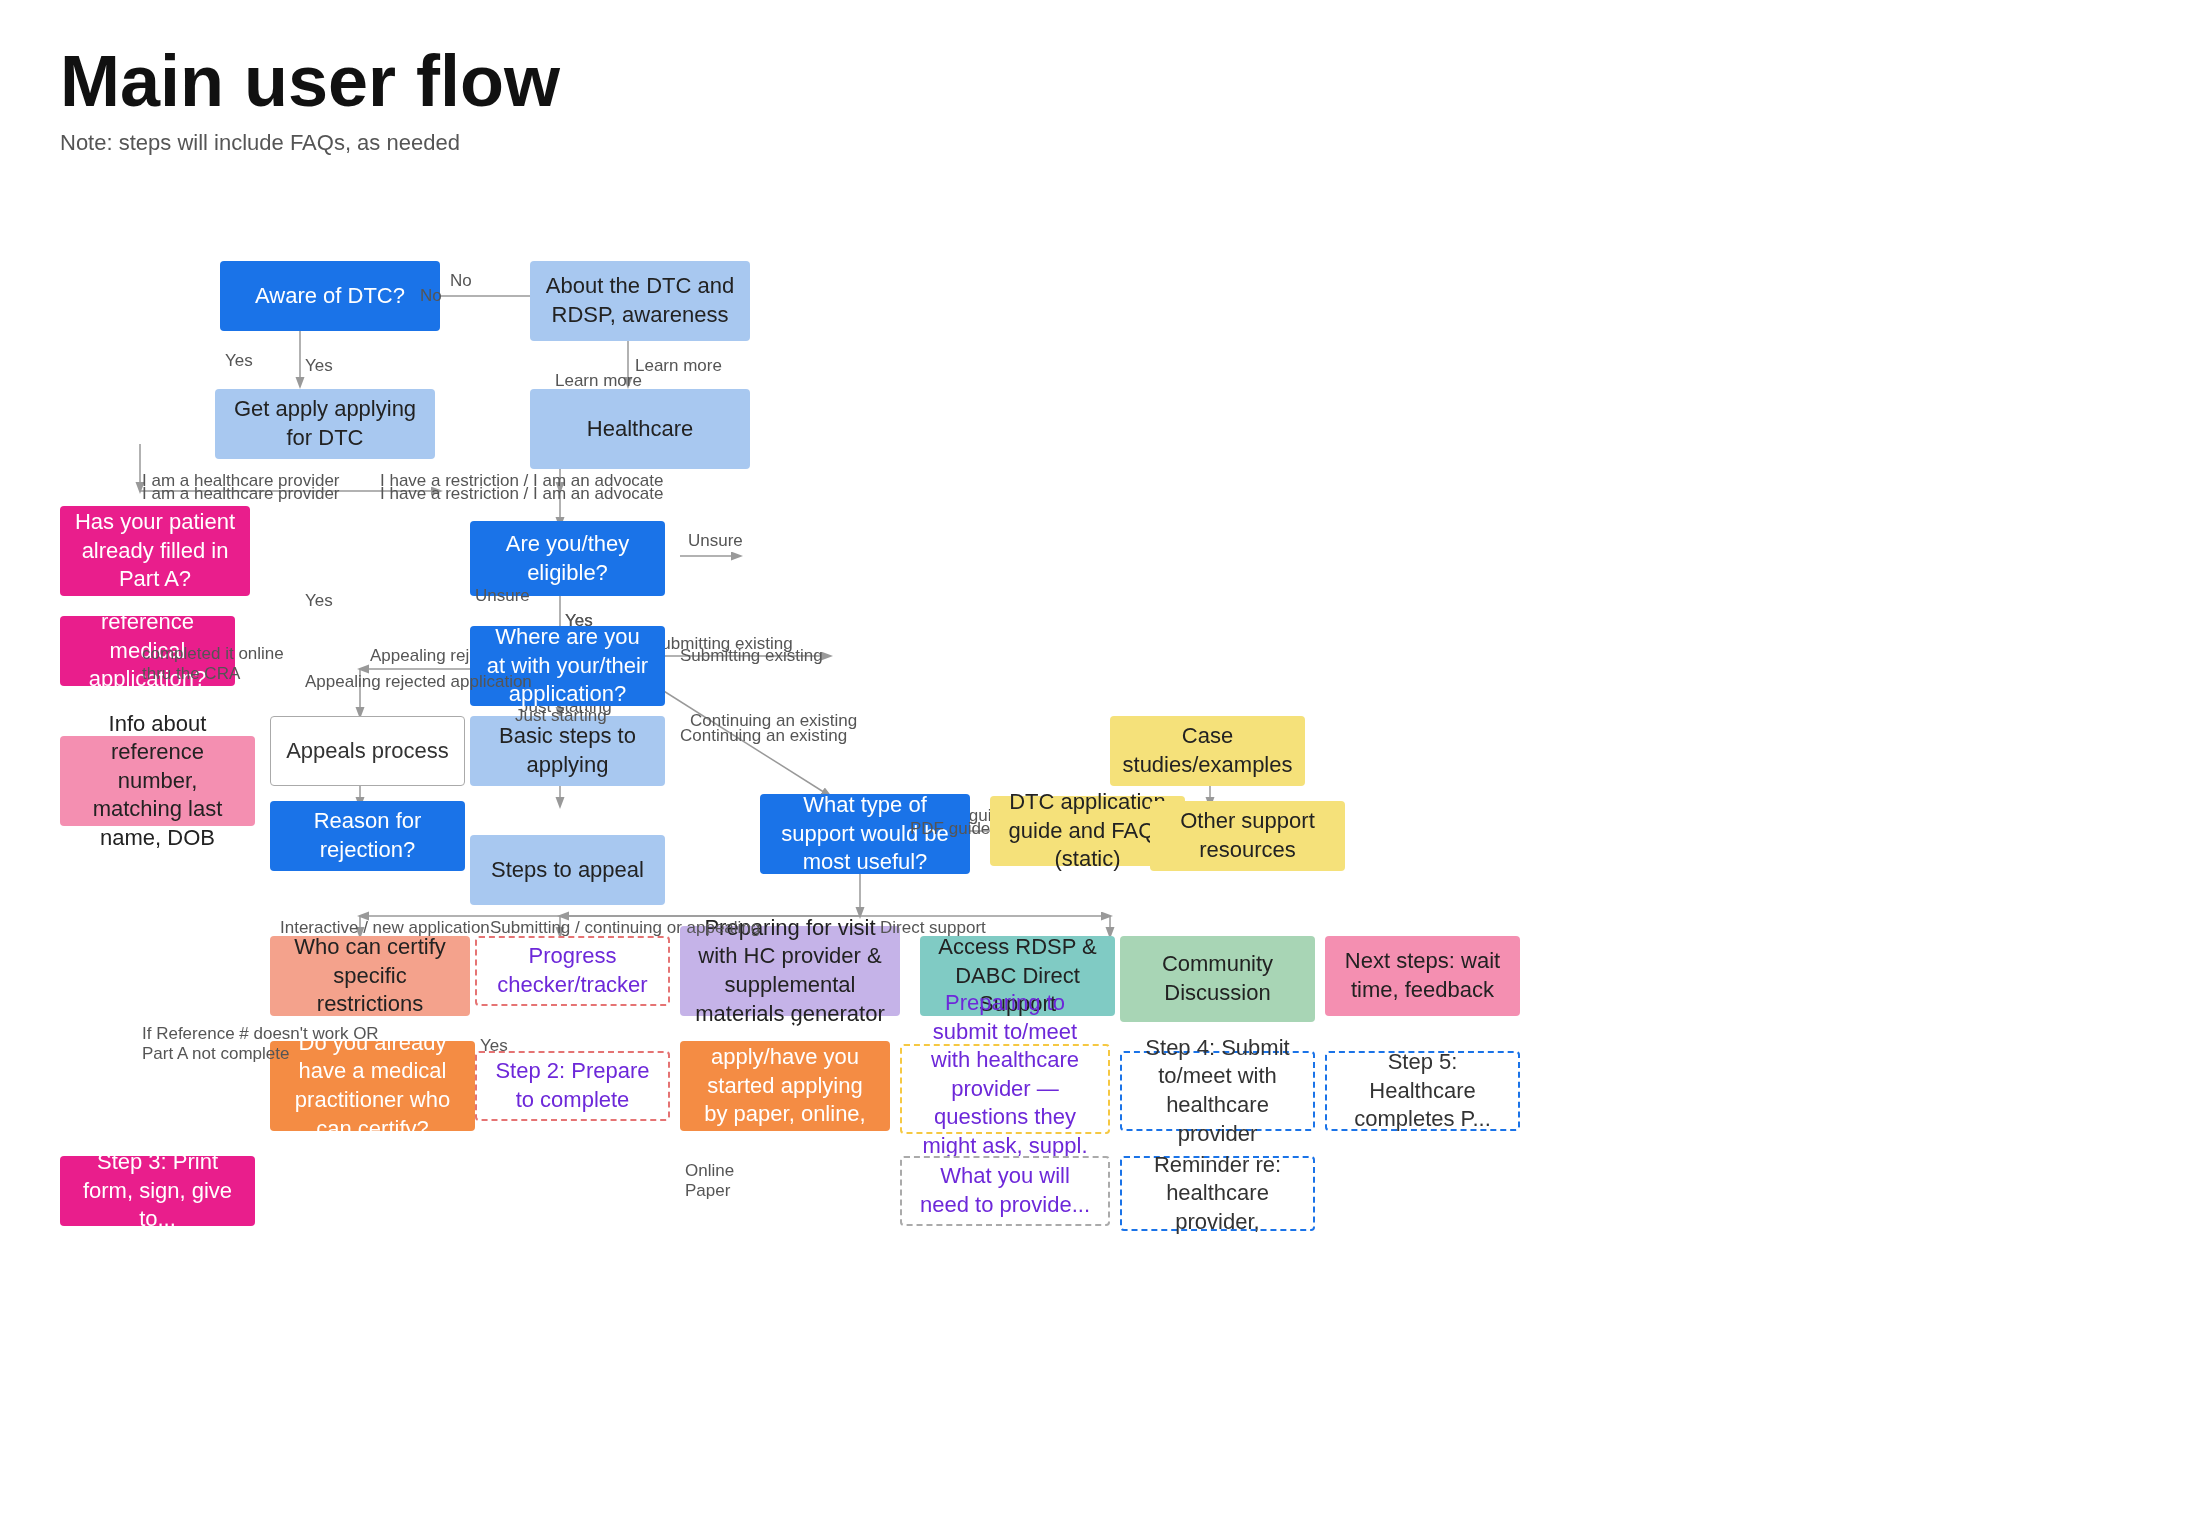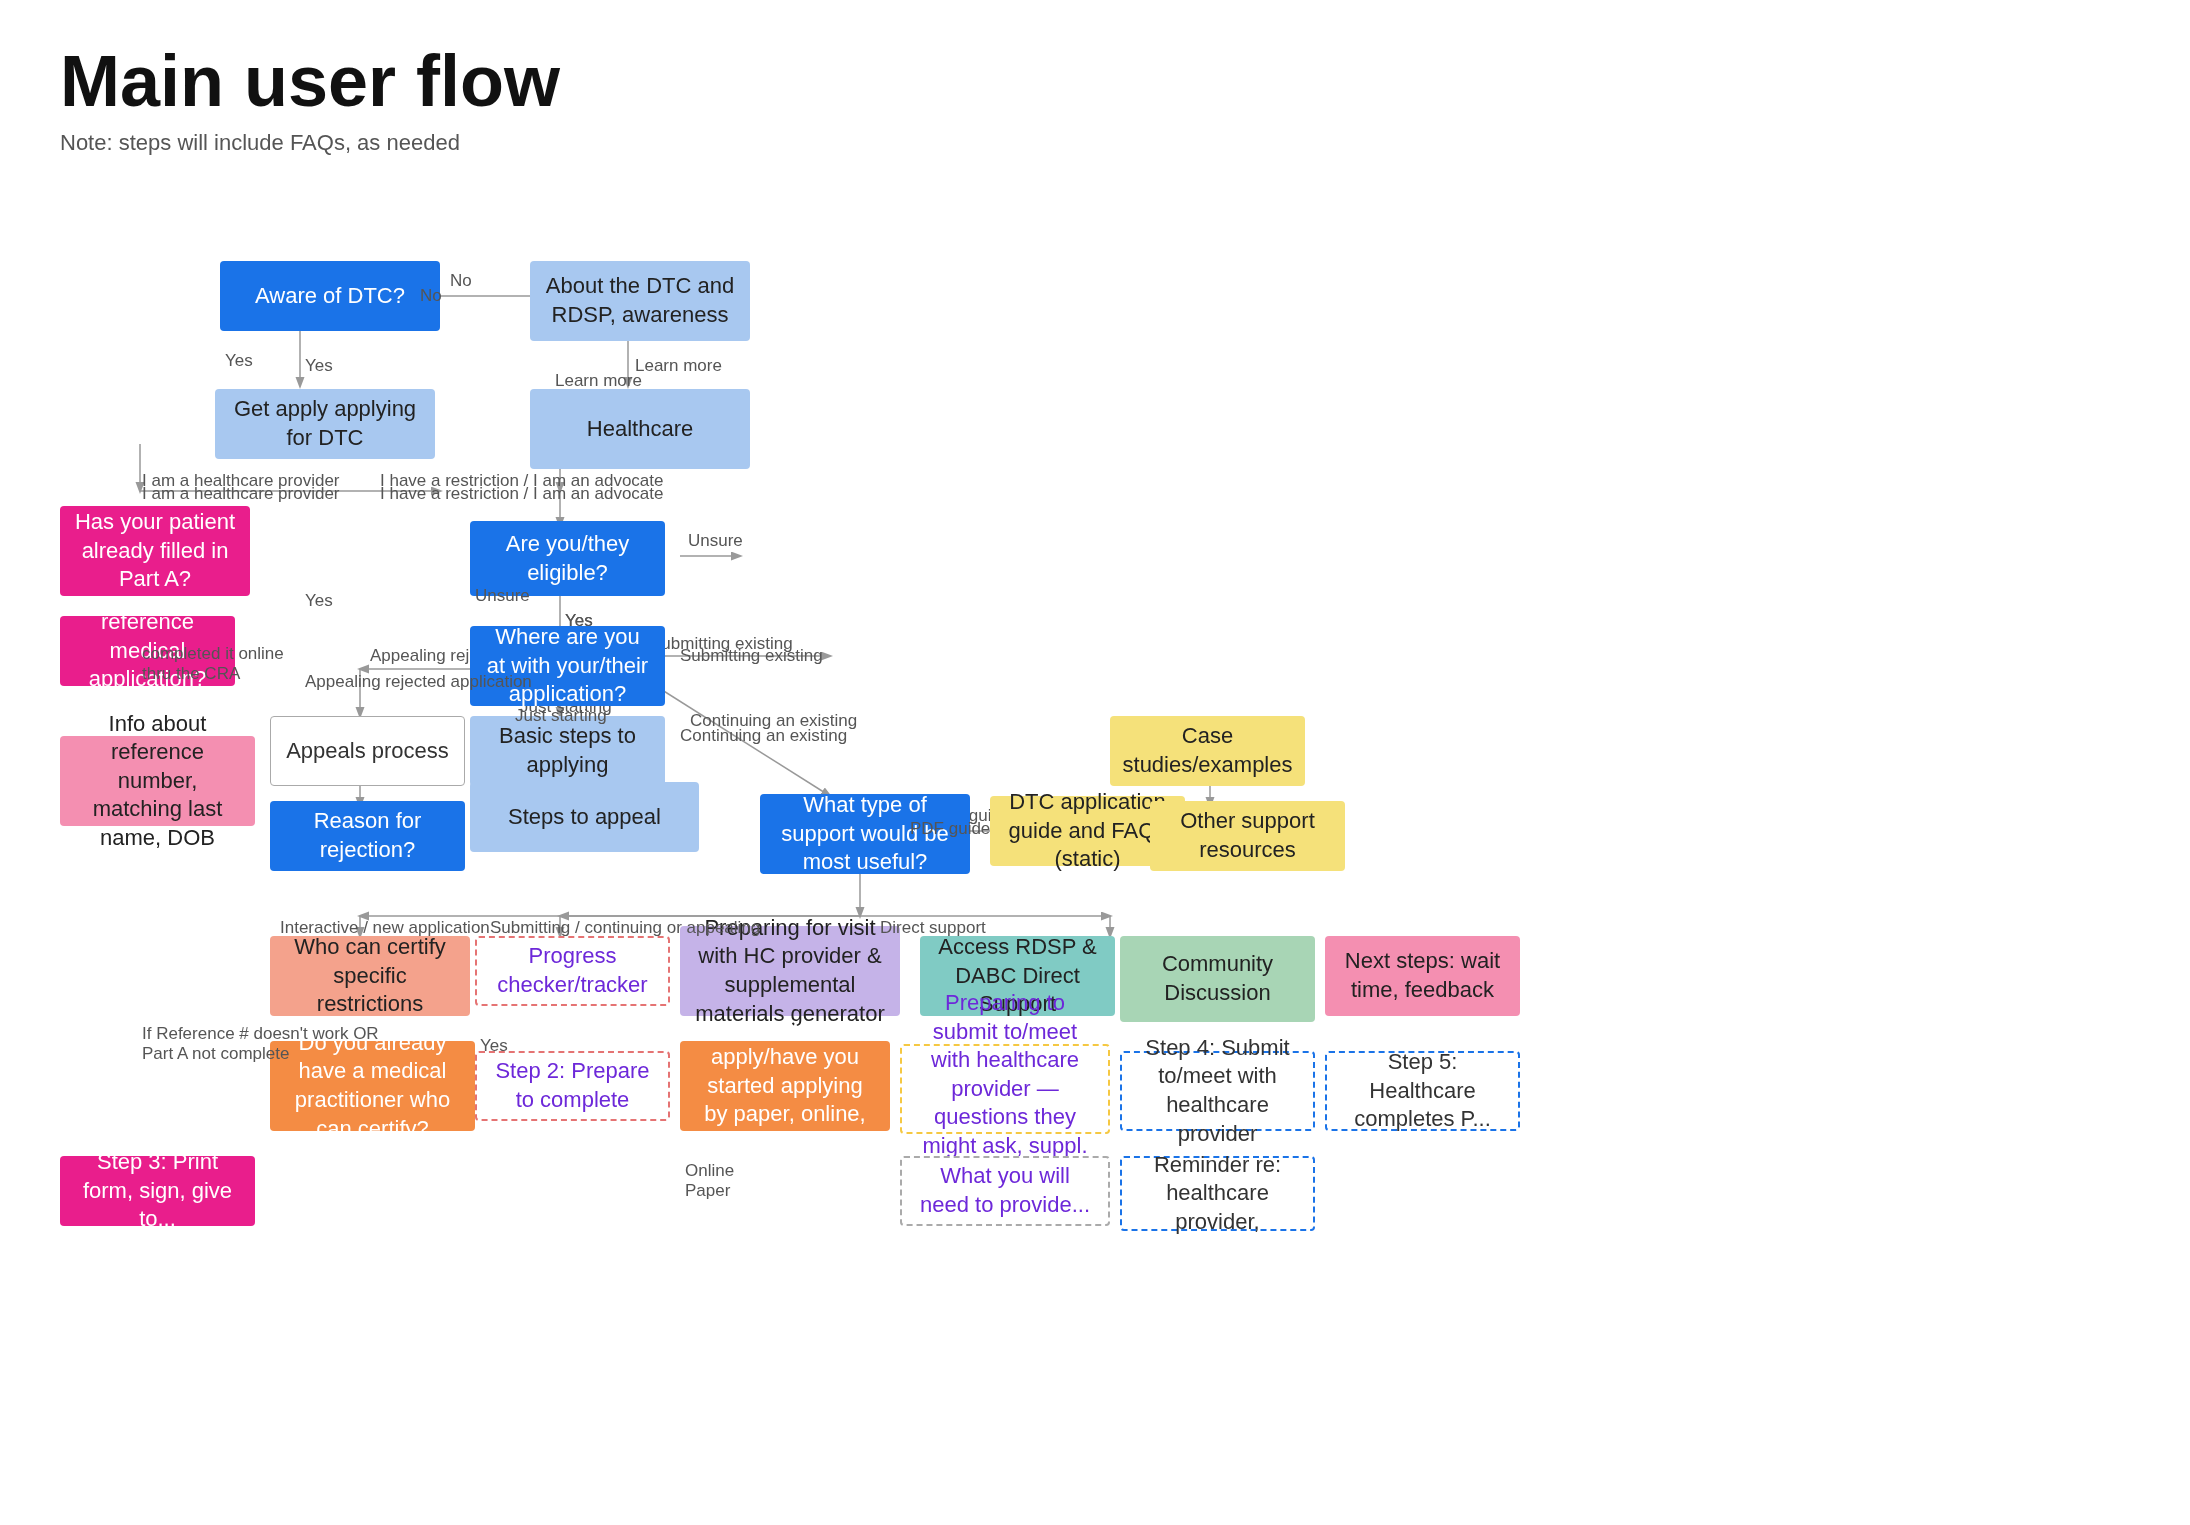--- a/index.html
+++ b/index.html
@@ -221,21 +221,21 @@
     <div class="node node-blue-dark" style="left:410px; top:430px; width:195px; height:80px;">Where are you at with your/their application?</div>
 
     <div class="node node-gray-outline" style="left:210px; top:520px; width:195px; height:70px;">Appeals process</div>
 
     <div class="node node-blue-light" style="left:410px; top:520px; width:195px; height:70px;">Basic steps to applying</div>
 
     <div class="node node-yellow" style="left:1050px; top:520px; width:195px; height:70px;">Case studies/examples</div>
 
     <div class="node node-blue-dark" style="left:210px; top:605px; width:195px; height:70px;">Reason for rejection?</div>
 
-    <div class="node node-blue-light" style="left:410px; top:586px; width:229px; height:70px;">Steps to appeal</div>
+    <div class="node node-blue-light" style="left:410px; top:639px; width:195px; height:70px;">Steps to appeal</div>
 
     <div class="node node-blue-dark" style="left:700px; top:598px; width:210px; height:80px;">What type of support would be most useful?</div>
 
     <div class="node node-yellow" style="left:930px; top:600px; width:195px; height:70px;">DTC application guide and FAQs (static)</div>
 
     <div class="node node-yellow" style="left:1090px; top:605px; width:195px; height:70px;">Other support resources</div>
 
     <div class="node node-salmon" style="left:210px; top:740px; width:200px; height:80px;">Who can certify specific restrictions</div>
 
     <div class="node node-dashed" style="left:415px; top:740px; width:195px; height:70px; border-color:#e57373;">Progress checker/tracker</div>

